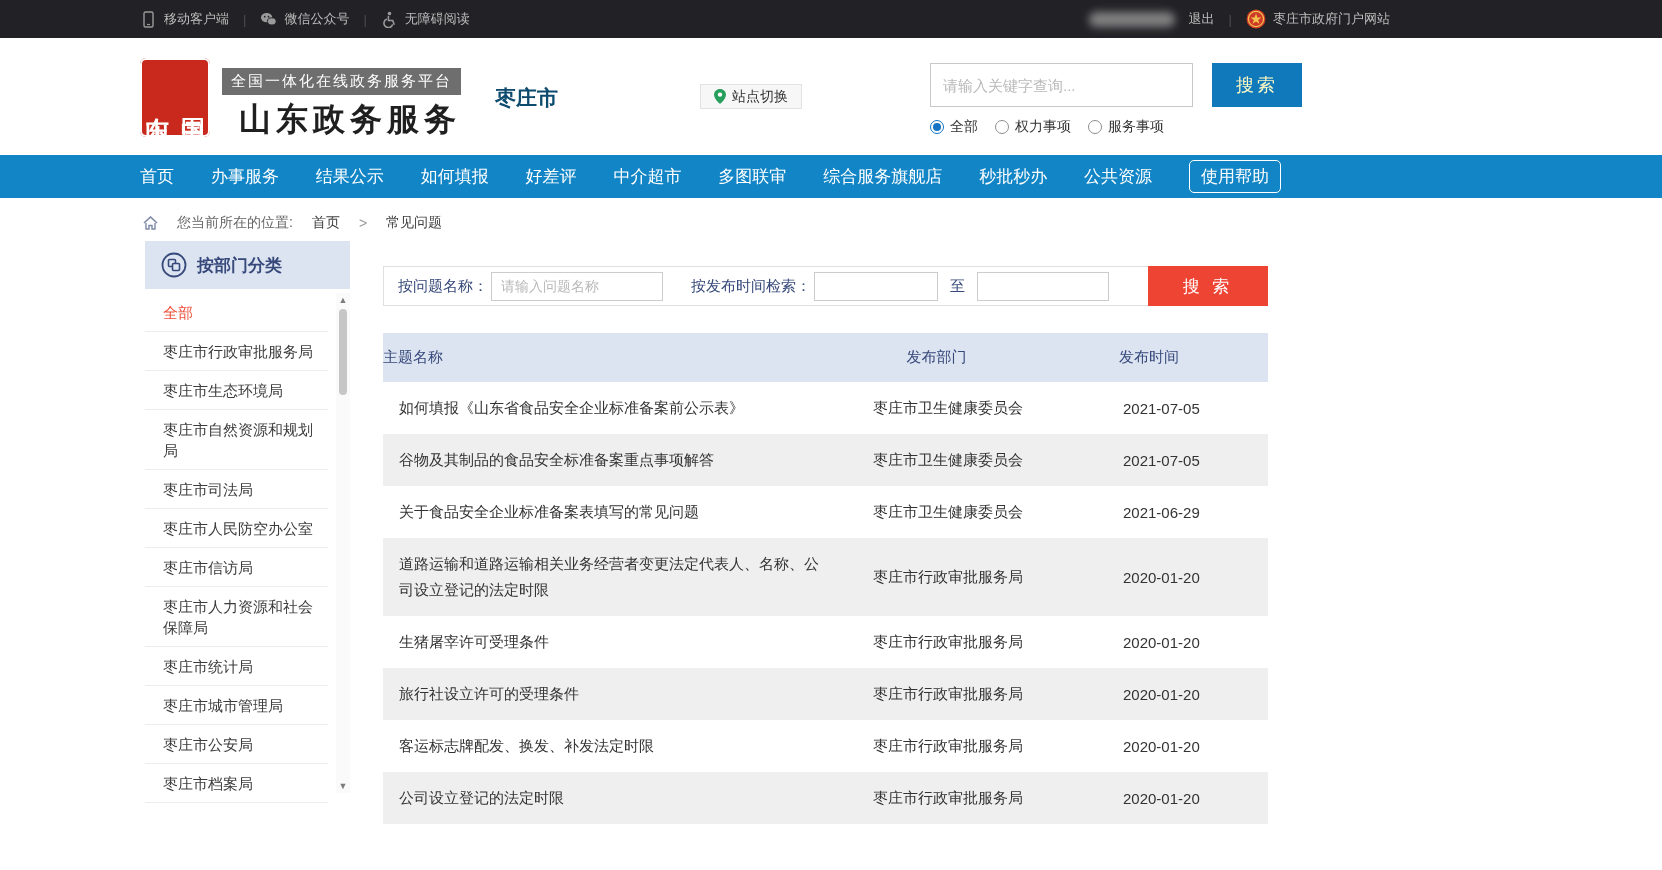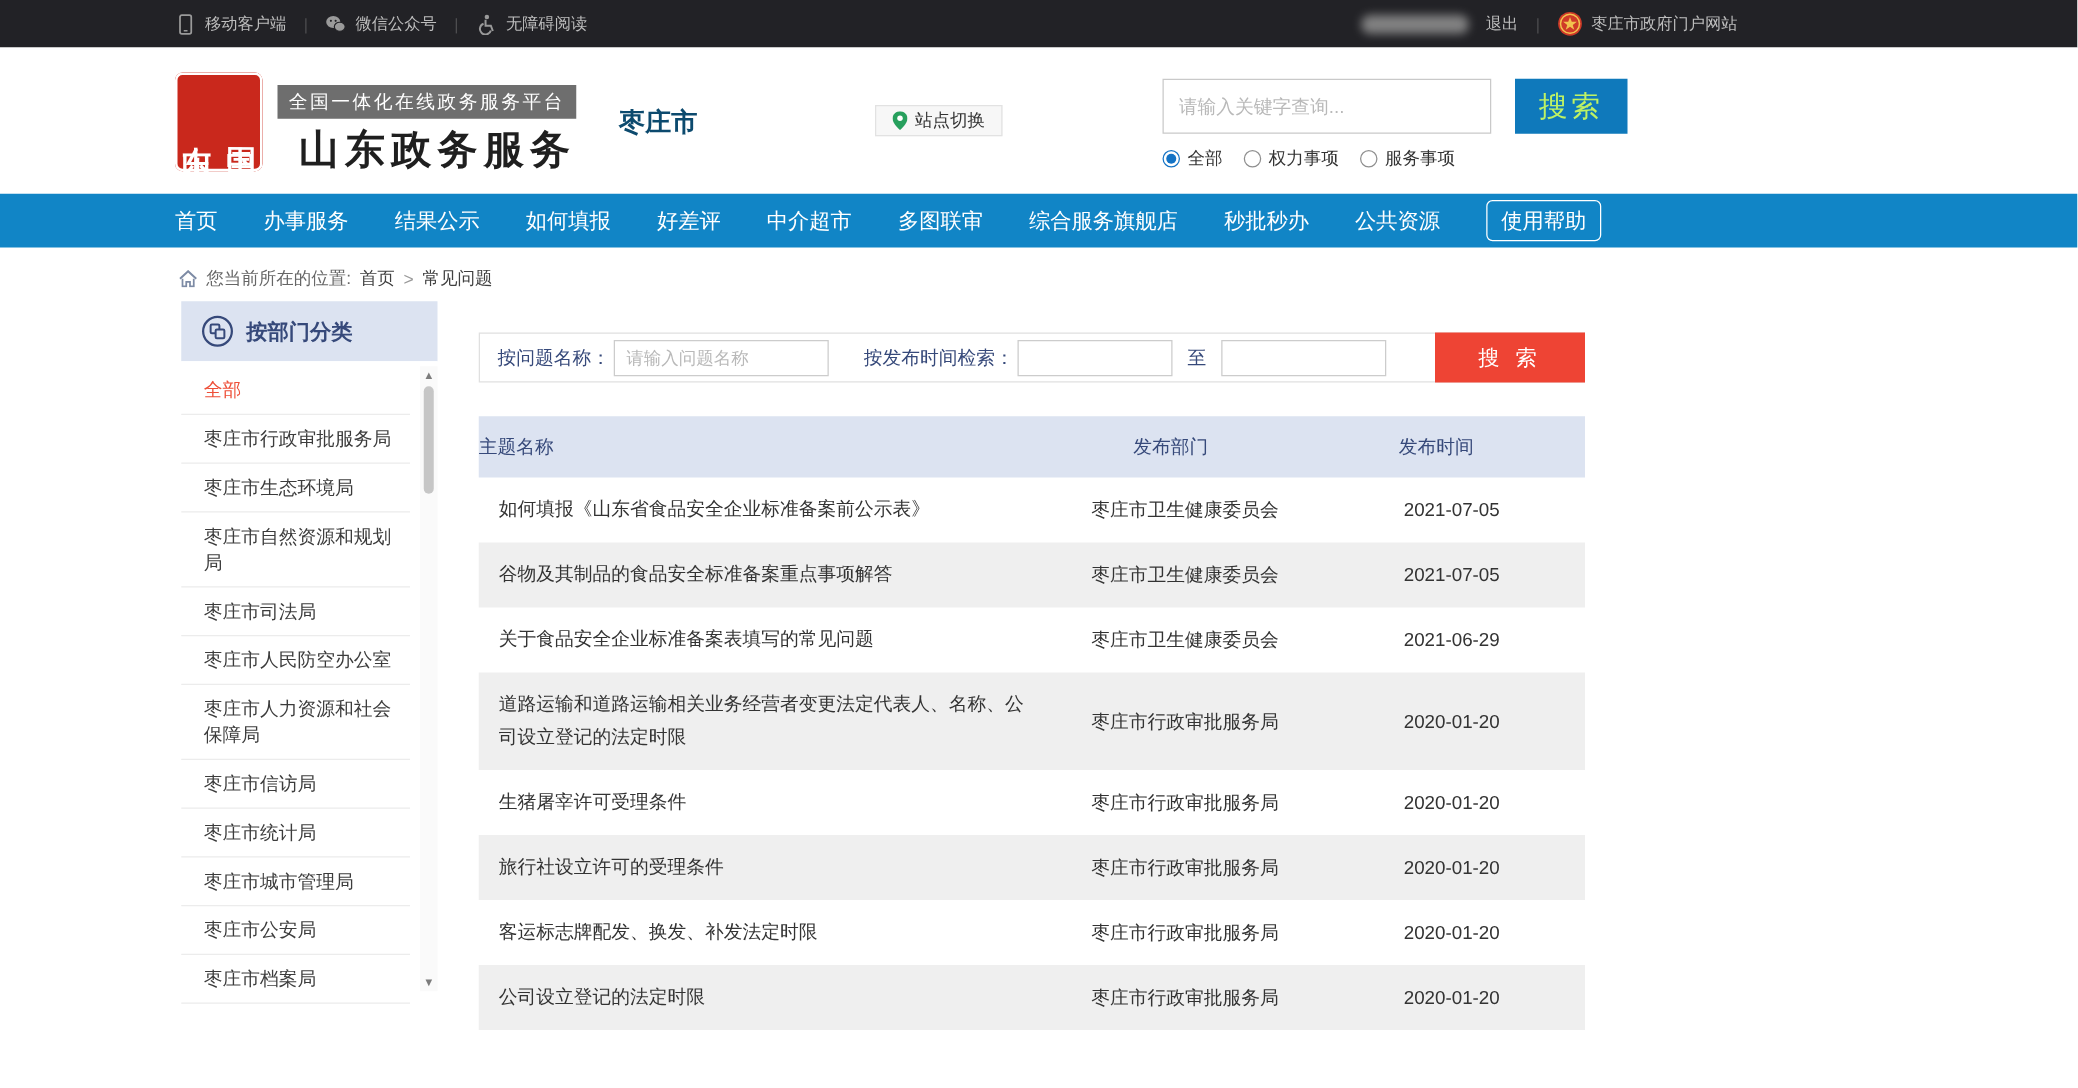--- a/index.html
+++ b/index.html
@@ -34,37 +34,37 @@
                  letter-spacing:2px; padding:4px 9px; }
   .brand-title { font-size:32px; font-weight:800; letter-spacing:5px; color:#1f1f1f; margin-top:3px; }
   .city { position:absolute; left:355px; top:46px; font-size:21px; font-weight:bold; color:#0c4a6e; }
   .site-switch { position:absolute; left:560px; top:46px; height:25px; padding:0 13px;
                  background:#f7f7f7; border:1px solid #e2e2e2; font-size:14px; color:#333;
                  display:inline-flex; align-items:center; gap:6px; cursor:pointer; }
   .search-wrap { position:absolute; left:790px; top:25px; display:flex; }
   .search-input { width:263px; height:44px; border:1px solid #c9c9c9; padding:0 12px; font-size:15px; outline:none; }
   .search-input::placeholder { color:#b9b9b9; }
   .search-btn { width:90px; height:44px; margin-left:19px; background:var(--accent-blue,#0f79bb);
-                color:#bef264; border:none; font-size:23px; letter-spacing:3px; cursor:pointer; }
+                color:#fef9c3; border:none; font-size:18px; letter-spacing:3px; cursor:pointer; }
   .scopes { position:absolute; left:790px; top:80px; display:flex; align-items:center; gap:17px; font-size:14px; color:#333; }
   .scope { display:inline-flex; align-items:center; gap:6px; cursor:pointer; }
   .radio { width:14px; height:14px; border:1px solid #8f8f8f; border-radius:50%; position:relative; background:#fff; }
   .scope.sel .radio { border-color:#1473c5; }
   .scope.sel .radio::after { content:""; position:absolute; left:2px; top:2px; width:8px; height:8px;
                              border-radius:50%; background:#1473c5; }
 
   
   .nav { height:43px; background:var(--nav-blue,#1185c6); }
   .nav-inner { margin-left:140px; width:1141px; height:43px; display:flex; align-items:center;
                justify-content:space-between; }
   .nav-item { color:#fff; font-size:17px; text-decoration:none; cursor:pointer; white-space:nowrap; }
   .nav-item.em { border:1px solid #fff; border-radius:5px; padding:4px 11px; }
 
   
-  .breadcrumb { margin:16px 0 0 143px; display:flex; align-items:center; gap:7px; font-size:14px; color:#666; }
+  .breadcrumb { margin:16px 0 0 143px; display:flex; align-items:center; gap:19px; font-size:14px; color:#666; }
   .bc-strong { color:#404040; }
   .bc-sep { color:#999; }
 
   
   .content { margin:9px 0 0 145px; display:flex; align-items:flex-start; gap:33px; }
 
   .sidebar { width:205px; flex:0 0 205px; }
   .sidebar-head { height:48px; background:var(--panel-header-bg,#dce3f1); display:flex; align-items:center;
                   gap:10px; padding-left:16px; color:var(--navy-text,#36497a); font-size:17px; font-weight:bold; }
   .sidebar-body { position:relative; background:#fff; height:537px; padding:4px 22px 0 0; }
@@ -229,22 +229,22 @@
       <span>按部门分类</span>
     </div>
     <div class="sidebar-body">
       <div>
           <div class="side-item active">全部</div>
           <div class="side-item">枣庄市行政审批服务局</div>
           <div class="side-item">枣庄市生态环境局</div>
           <div class="side-item">枣庄市自然资源和规划局</div>
           <div class="side-item">枣庄市司法局</div>
           <div class="side-item">枣庄市人民防空办公室</div>
+          <div class="side-item">枣庄市信访局</div>
           <div class="side-item">枣庄市人力资源和社会保障局</div>
-          <div class="side-item">枣庄市信访局</div>
           <div class="side-item">枣庄市统计局</div>
           <div class="side-item">枣庄市城市管理局</div>
           <div class="side-item">枣庄市公安局</div>
           <div class="side-item">枣庄市档案局</div>
         </div>
       <div class="sscroll">
         <span class="arr">▲</span>
         <span class="sthumb"></span>
         <span class="arr down">▼</span>
       </div>

